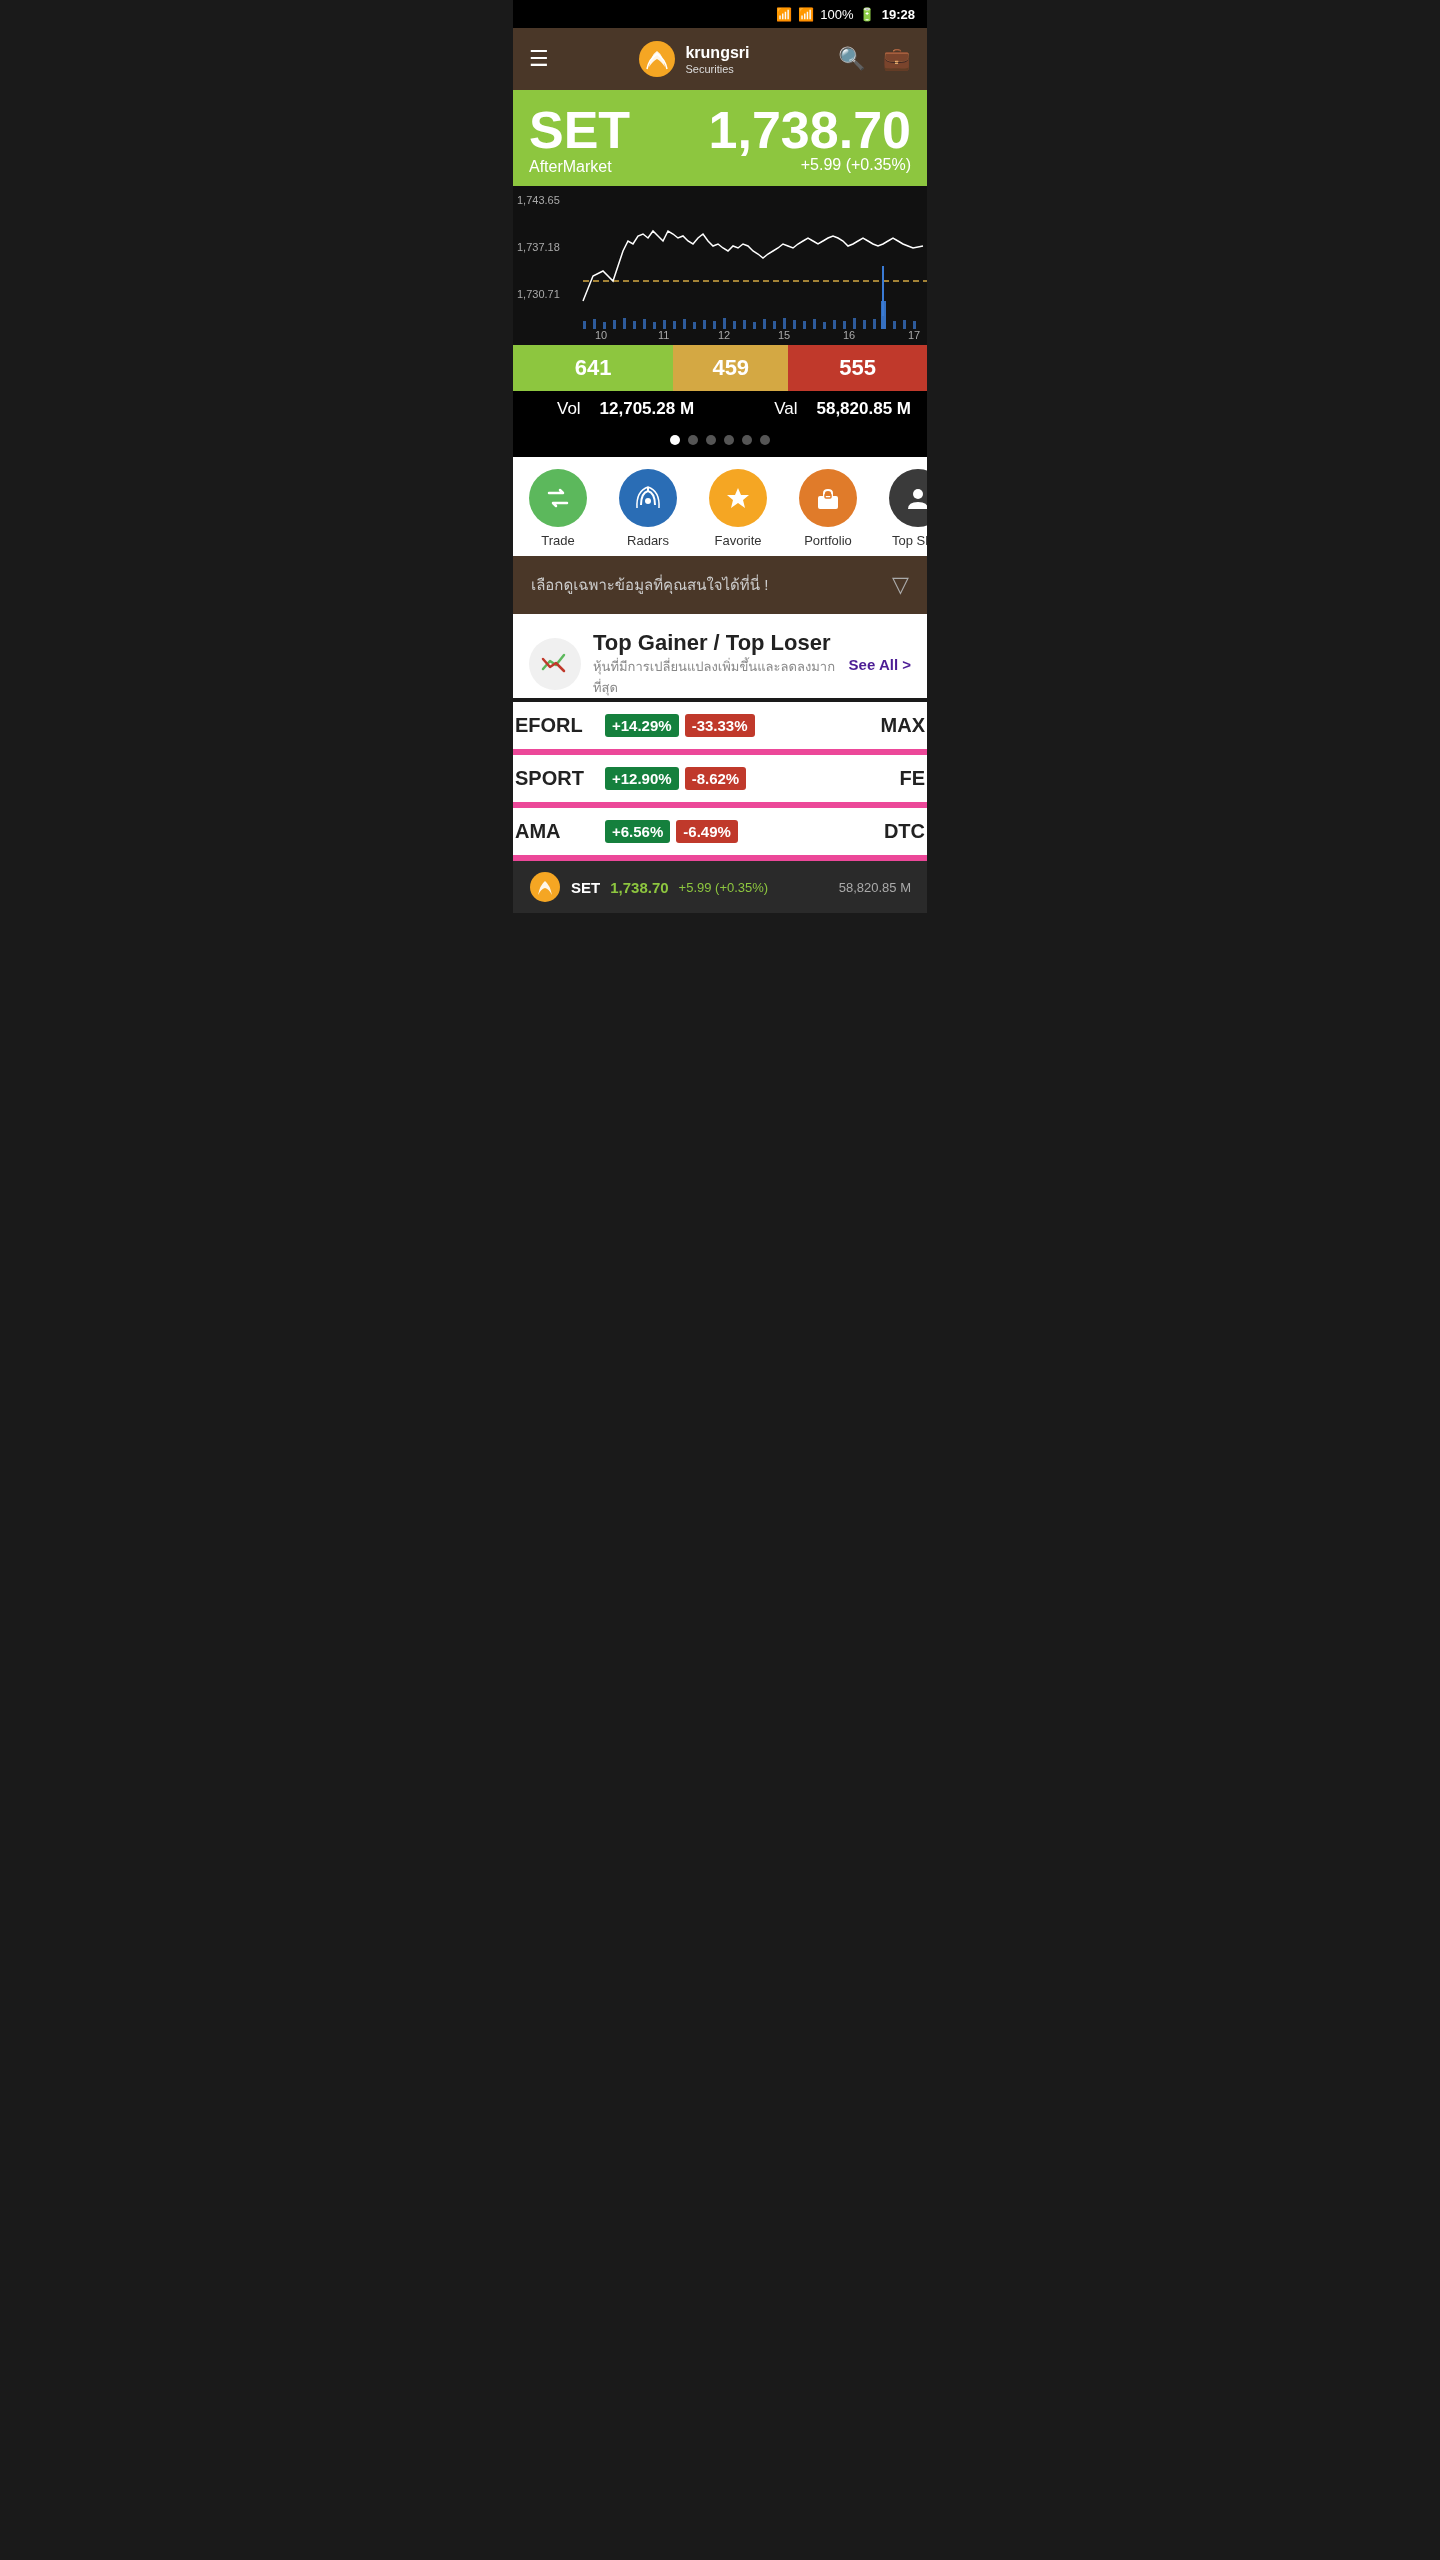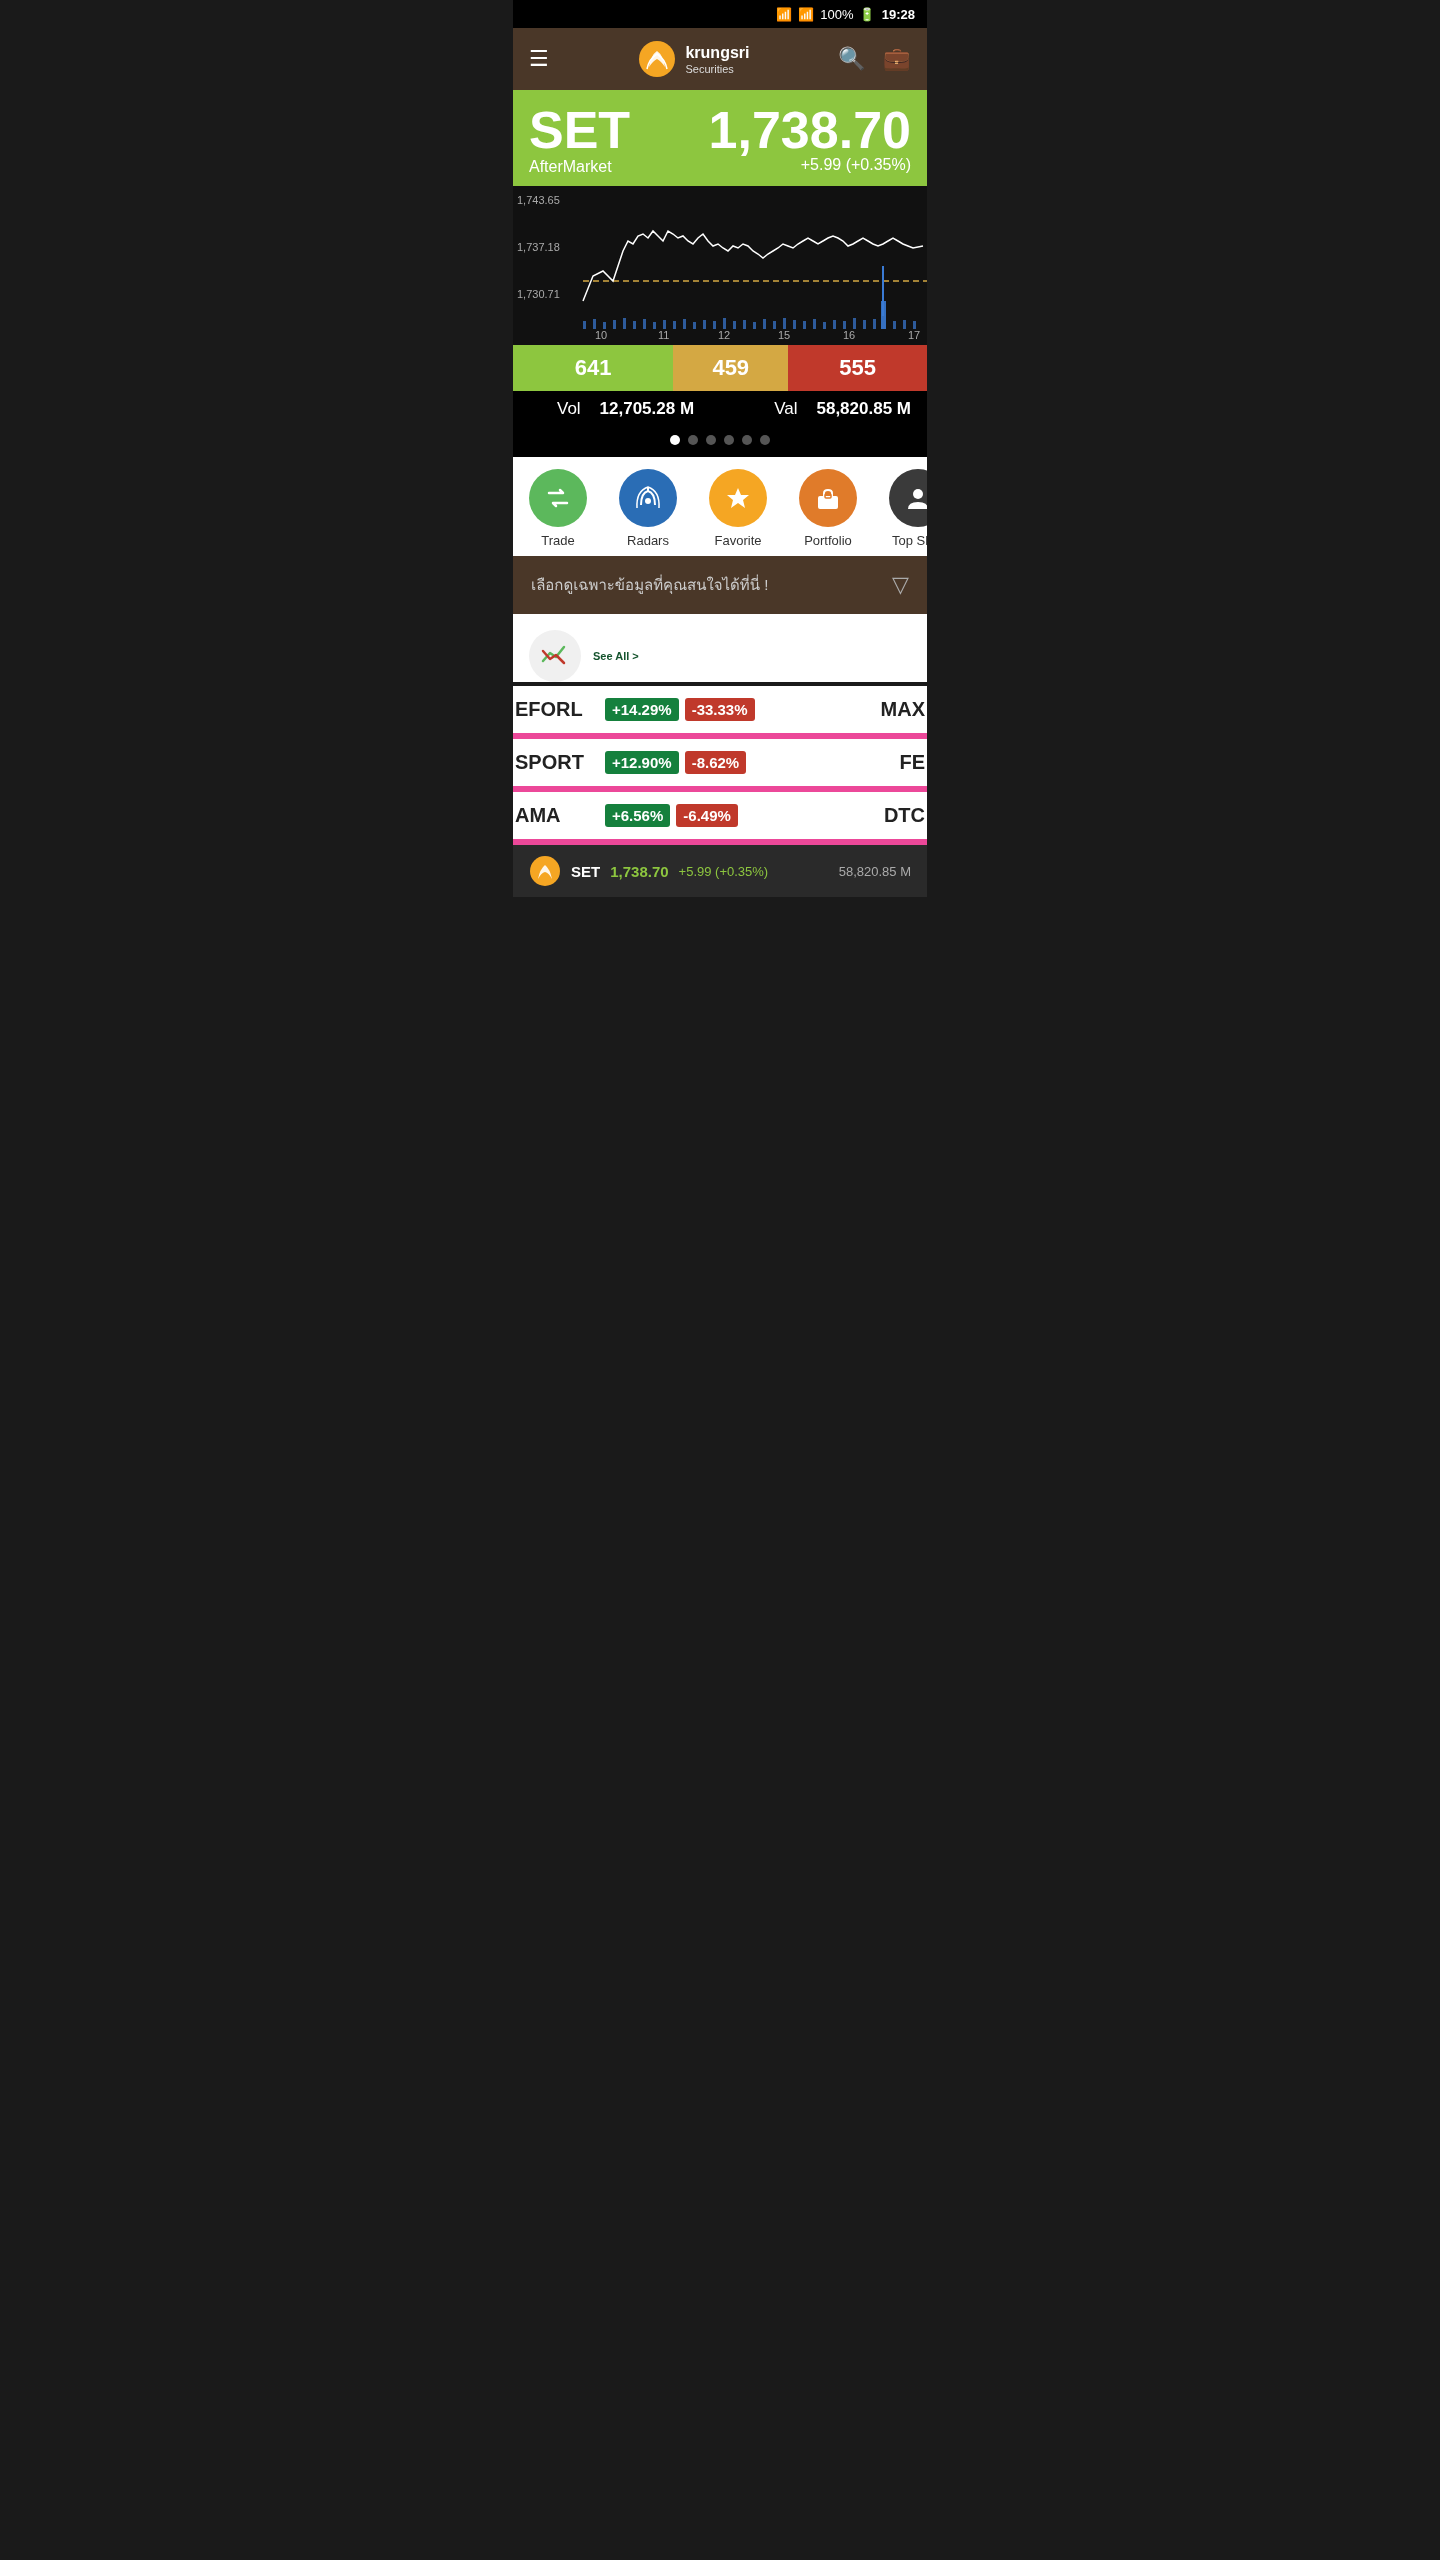--- a/index.html
+++ b/index.html
@@ -251,22 +251,22 @@
     .section-title {
       font-size: 22px;
       font-weight: bold;
       color: #222;
     }
     .section-subtitle {
       font-size: 13px;
       color: #888;
     }
     .see-all {
-      color: #14532d;
-      font-size: 11px;
+      color: #4c1d95;
+      font-size: 15px;
       font-weight: bold;
       cursor: pointer;
       white-space: nowrap;
     }
 
     
     .stock-table {
       width: 100%;
       background: #fff;
     }
@@ -603,20 +603,24 @@
 </div>
 
 <div class="section">
   <div class="section-header">
     <div class="section-icon-circle">
       <svg width="34" height="34" viewBox="0 0 34 34">
         <path d="M5 22 L12 14 L18 18 L26 8" stroke="#5cb85c" stroke-width="2.5" fill="none" stroke-linecap="round" stroke-linejoin="round"></path>
         <path d="M5 12 L12 20 L18 16 L26 24" stroke="#c0392b" stroke-width="2.5" fill="none" stroke-linecap="round" stroke-linejoin="round"></path>
       </svg>
     </div>
+    <div class="section-title-group">
+      <div class="section-title">Top Gainer / Top Loser</div>
+      <div class="section-subtitle">หุ้นที่มีการเปลี่ยนแปลงเพิ่มขึ้นและลดลงมากที่สุด</div>
+    </div>
     <div class="see-all">See All &gt;</div>
   </div>
 </div>
 
 <div class="stock-table">
   <div class="stock-row">
     <span class="stock-name">EFORL</span>
     <span class="stock-gain">+14.29%</span>
     <span class="stock-loss">-33.33%</span>
     <span class="stock-ticker-right">MAX</span>

